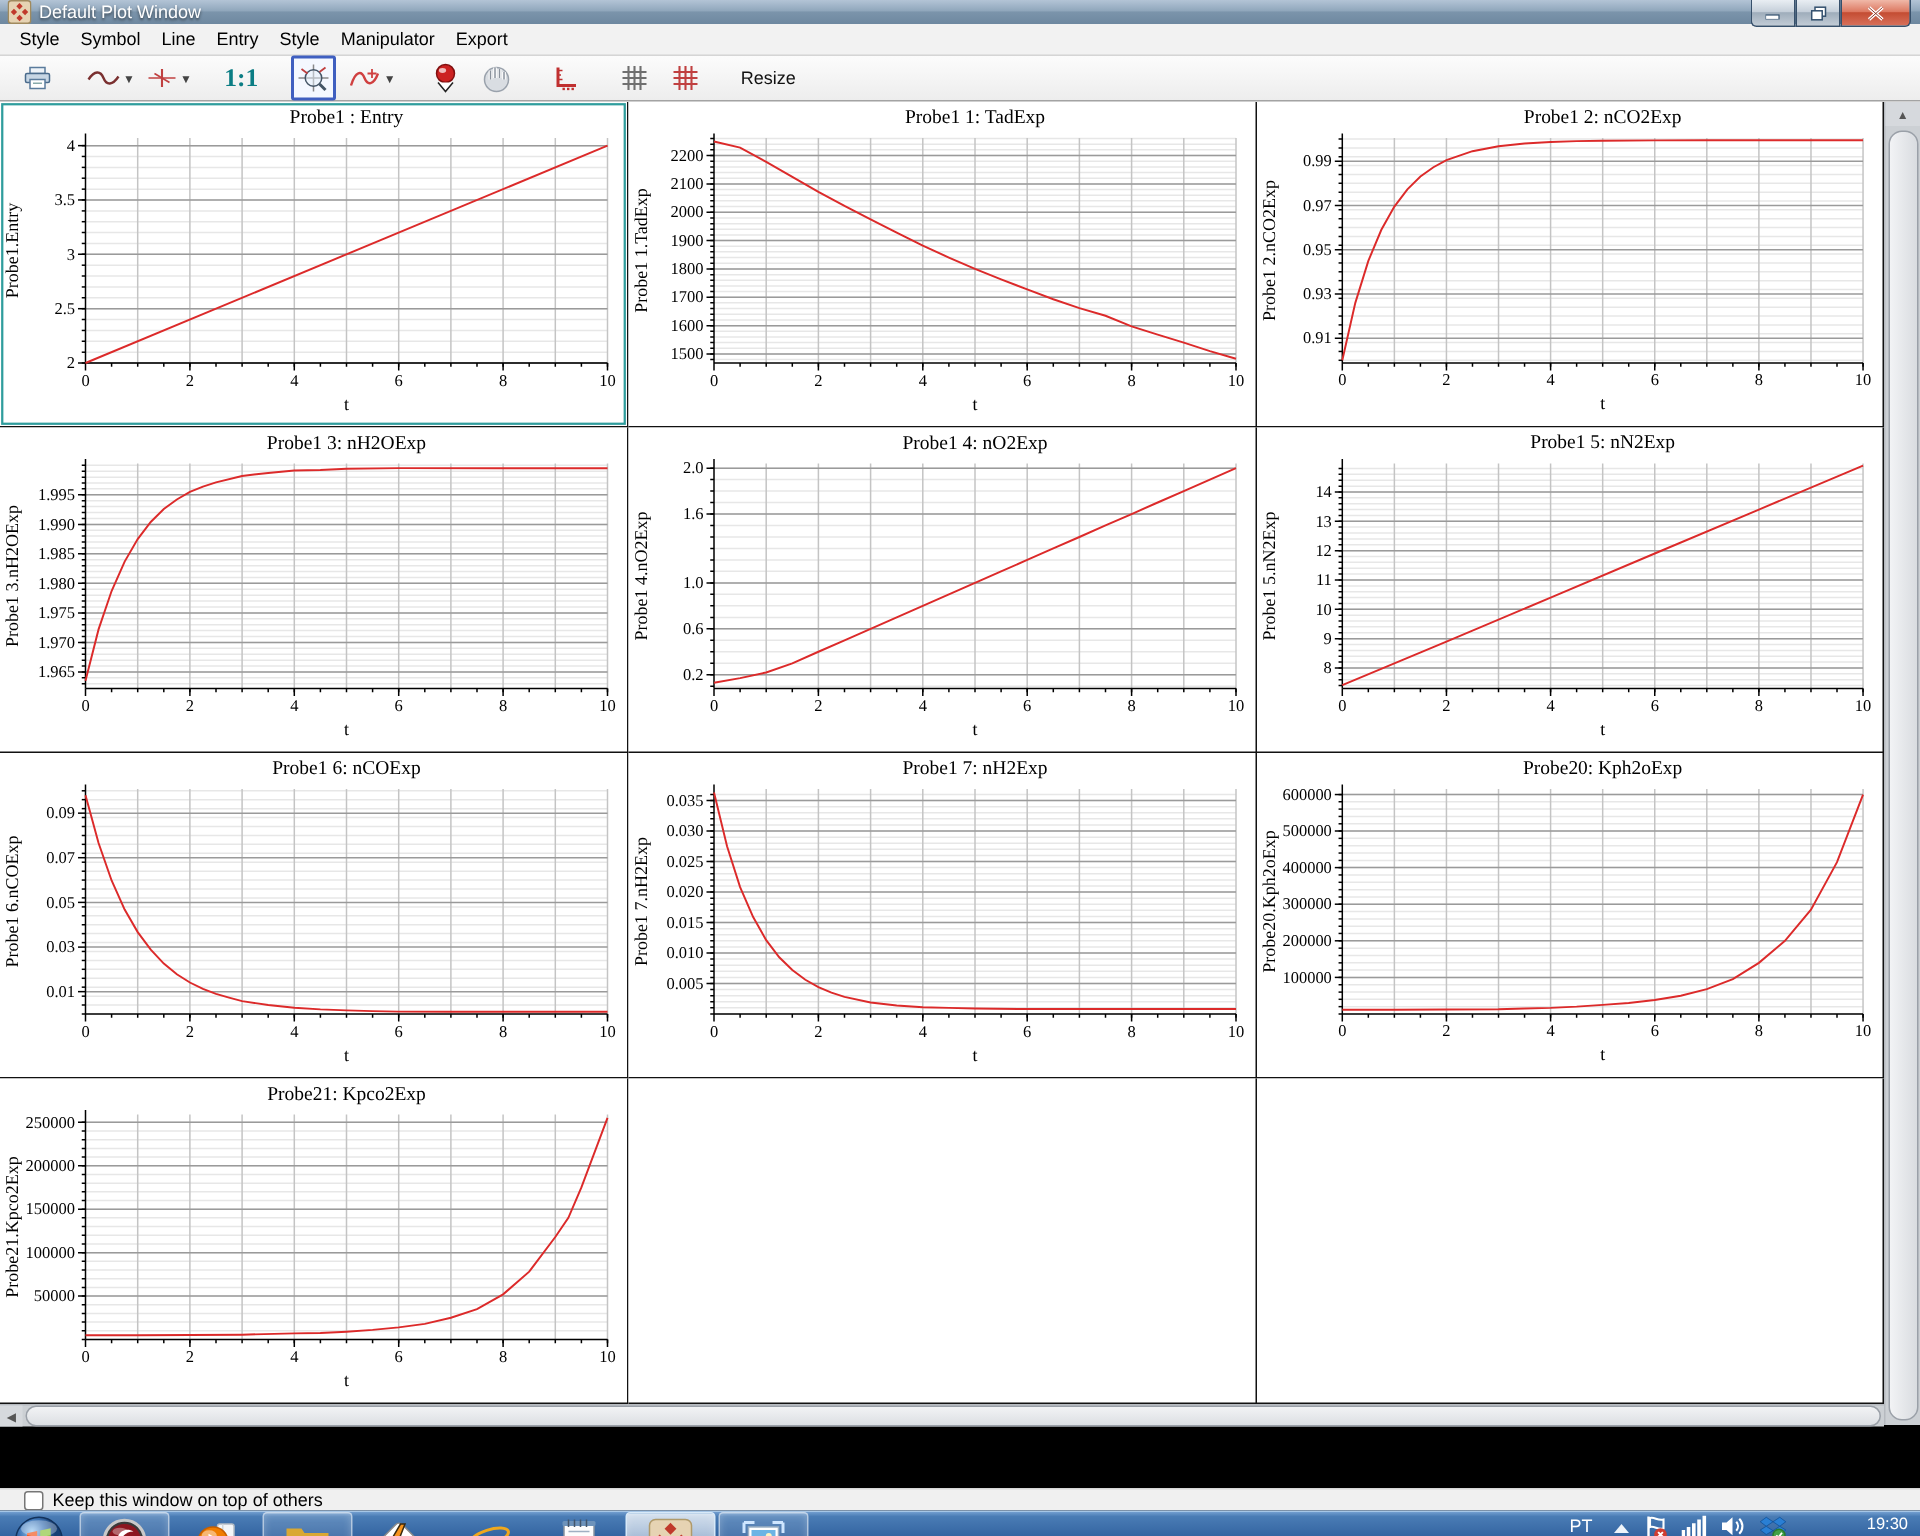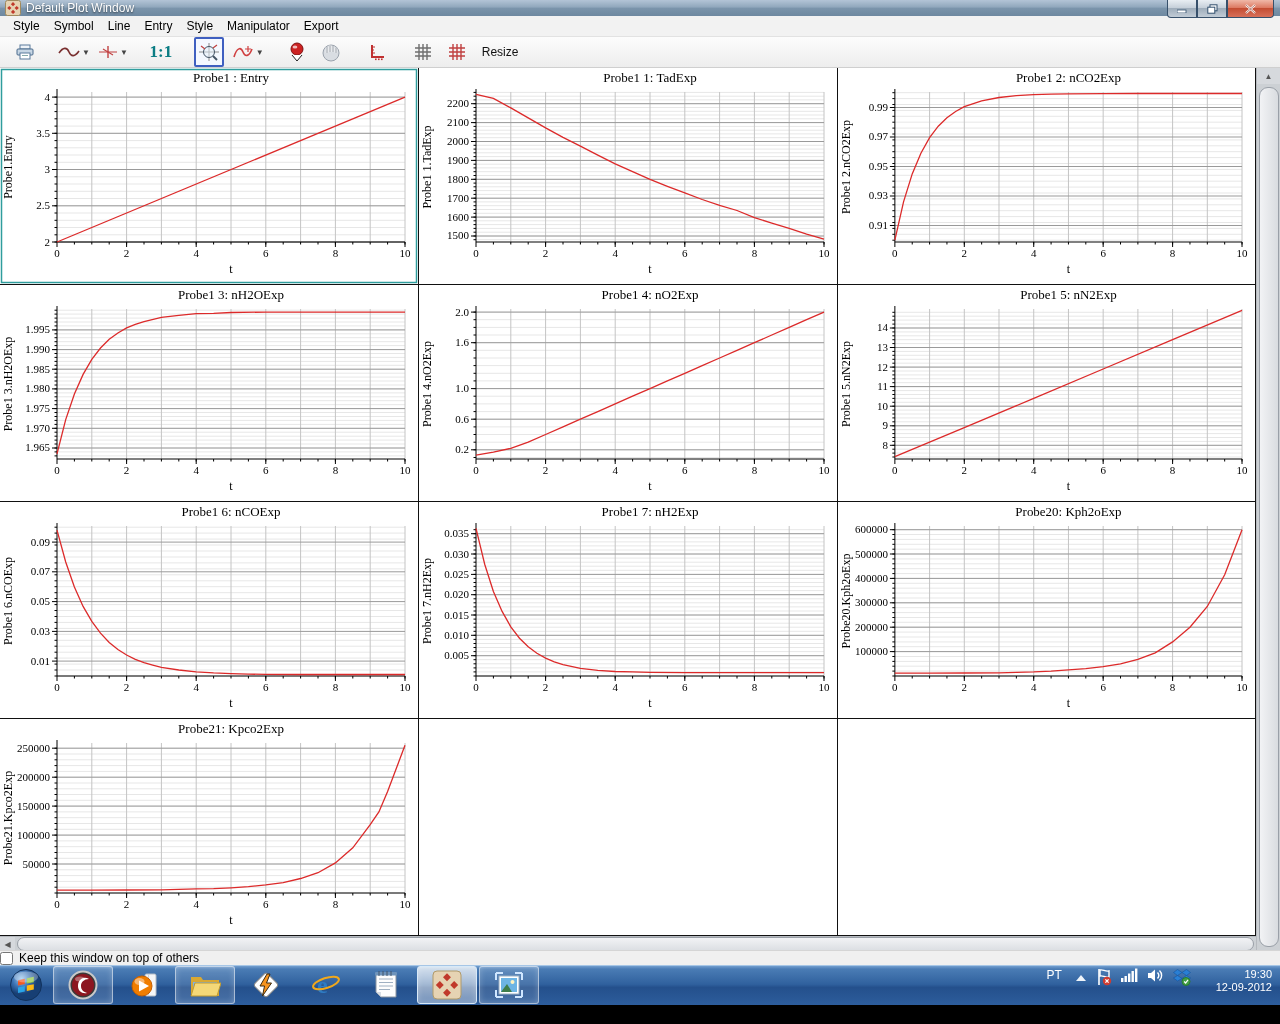--- a/index.html
+++ b/index.html
@@ -23,42 +23,42 @@
     padding-left:6px;border-bottom:1px solid #e2e2e2;}
   .menu-item{font-size:12px;color:#000;padding:12px 7px;cursor:default;}
   
   .toolbar{height:33px;background:linear-gradient(#fcfcfc,#ededed);
     border-bottom:1px solid #cfcfcf;display:flex;align-items:center;padding-left:8px;}
   .tb{height:26px;min-width:26px;display:flex;align-items:center;justify-content:center;
     margin:0 3px;border:1px solid transparent;border-radius:2px;}
   .tb.sel{border:2px solid #3f5fc0;background:#f4f8ff;margin:0 4px;}
   .tb .drop{font-size:8px;color:#444;margin-left:2px;}
   .ratio{color:#0b7d84;font-weight:bold;font-size:17px;font-family:"Liberation Serif",serif;}
-  .resize-label{font-size:12px;color:#111;margin-left:8px;}
+  .resize-label{font-size:12px;color:#111;margin-left:20px;}
   .gap{width:12px;}
   
   .client{height:882px;display:flex;background:#fff;}
   .plots-wrap{width:1256px;display:flex;flex-direction:column;}
   #plot-grid{width:1256px;height:868px;display:grid;
     grid-template-columns:419px 419px 418px;grid-template-rows:217px 217px 217px 217px;}
   .plot-cell{border-right:1px solid #111;border-bottom:1px solid #111;position:relative;background:#fff;}
   .plot-cell svg{width:100%;height:100%;display:block;}
   .plot-cell svg text{font-family:"Liberation Serif",serif;}
   
   .hscroll{height:14px;background:#ccd0d4;display:flex;align-items:center;border-top:1px solid #b6babf;}
   .hs-arrow{width:15px;height:14px;display:flex;align-items:center;justify-content:center;
     font-size:8px;color:#555;background:#d6d9dd;}
   .hs-thumb{flex:1;height:12px;margin:0 2px;border:1px solid #9aa0a8;border-radius:7px;
     background:linear-gradient(#f2f3f5,#dcdfe3);}
   .vscroll{width:24px;background:#ccd0d4;display:flex;flex-direction:column;border-left:1px solid #b6babf;}
   .vs-arrow{height:16px;display:flex;align-items:center;justify-content:center;font-size:8px;color:#555;background:#d6d9dd;}
   .vs-thumb{flex:1;width:18px;margin:3px auto;border:1px solid #9aa0a8;border-radius:9px;
     background:linear-gradient(90deg,#f2f3f5,#d9dce0);}
   
-  .footer{height:26px;background:#f0f0f0;border-top:1px solid #d5d5d5;display:flex;align-items:center;padding-left:0;}
+  .footer{height:26px;background:#f0f0f0;border-top:1px solid #d5d5d5;display:flex;align-items:center;padding-left:16px;margin-top:42px;}
   .footer input{width:13px;height:13px;margin:0 6px 0 0;}
   .footer label{font-size:12px;color:#000;}
   
   .taskbar{height:40px;background:linear-gradient(#77a3d4 0%,#4a7cb5 8%,#30619e 45%,#265390 55%,#2a5causal 100%);
     background:linear-gradient(#7fa9d8 0%,#4a7cb5 10%,#30619e 48%,#24508c 56%,#2d5d9c 100%);
     display:flex;align-items:center;position:relative;box-shadow:inset 0 1px 0 #a6c6e6;}
   .tb-app{width:58px;height:36px;margin:0 1px;display:flex;align-items:center;justify-content:center;border-radius:3px;}
   .tb-app.running{border:1px solid rgba(255,255,255,.55);background:rgba(255,255,255,.12);
     box-shadow:inset 0 0 6px rgba(255,255,255,.25);}
   .tb-app.active{background:linear-gradient(rgba(255,255,255,.75),rgba(255,255,255,.35));

